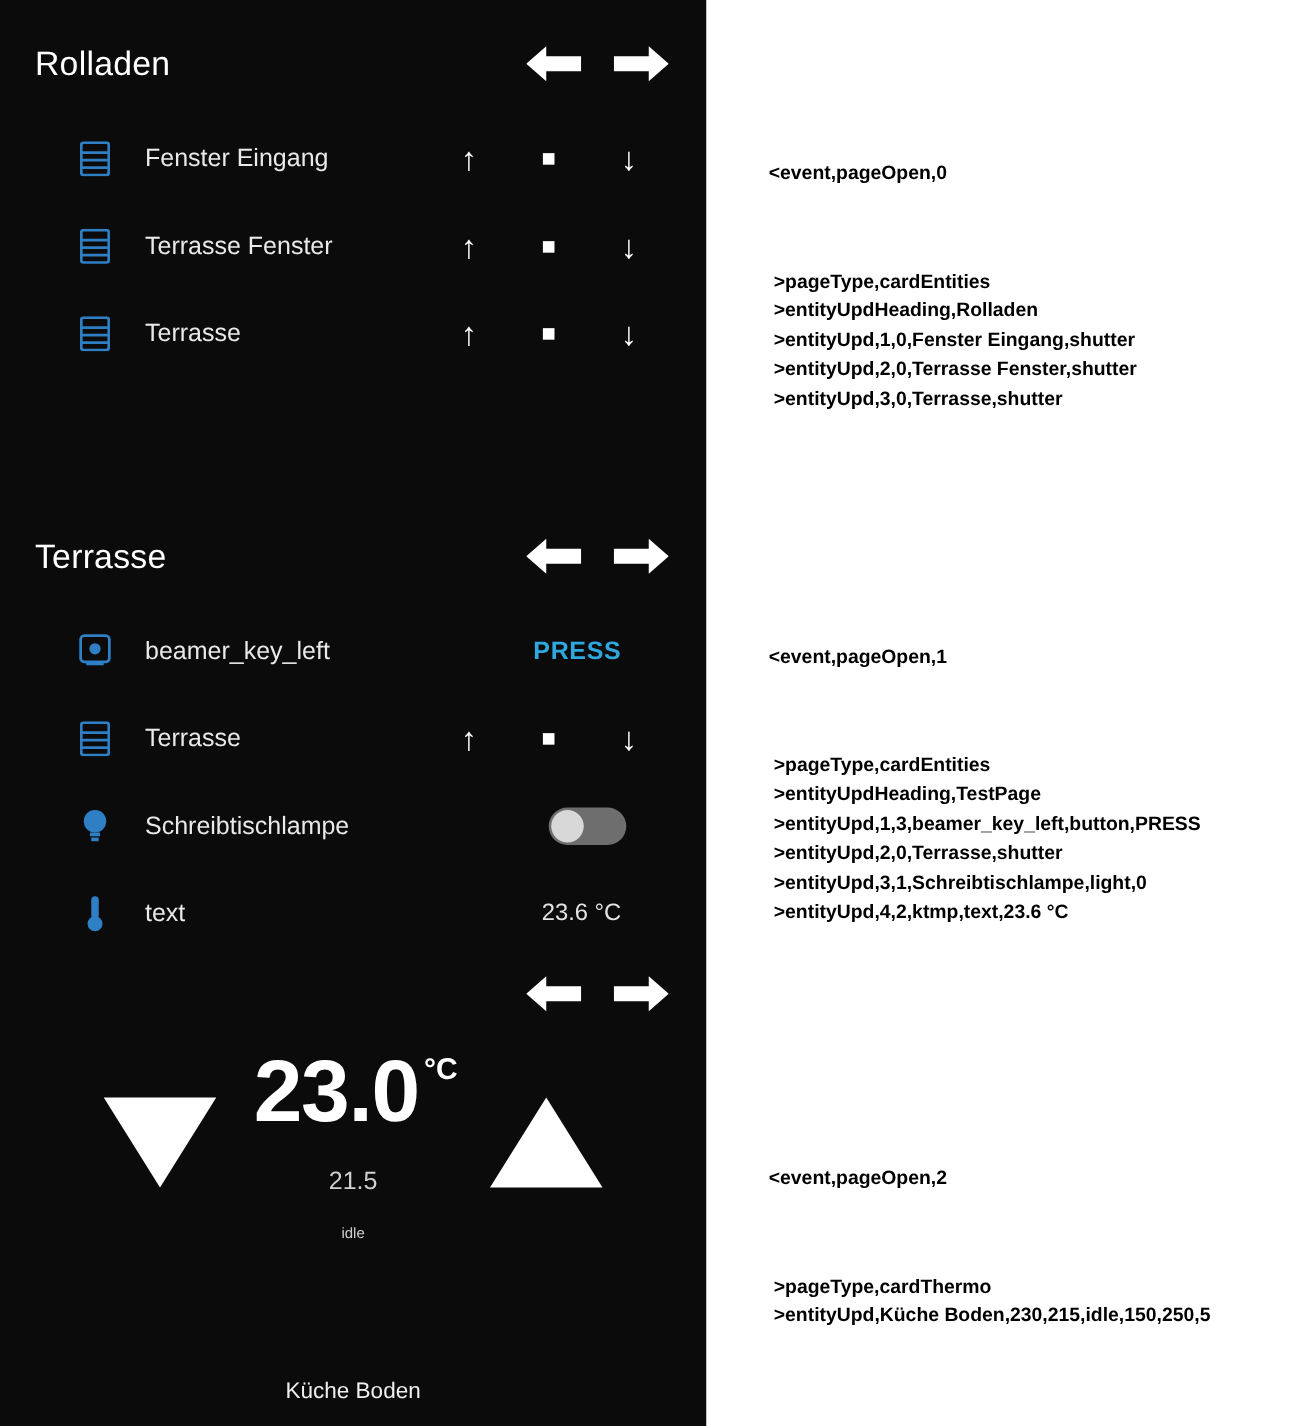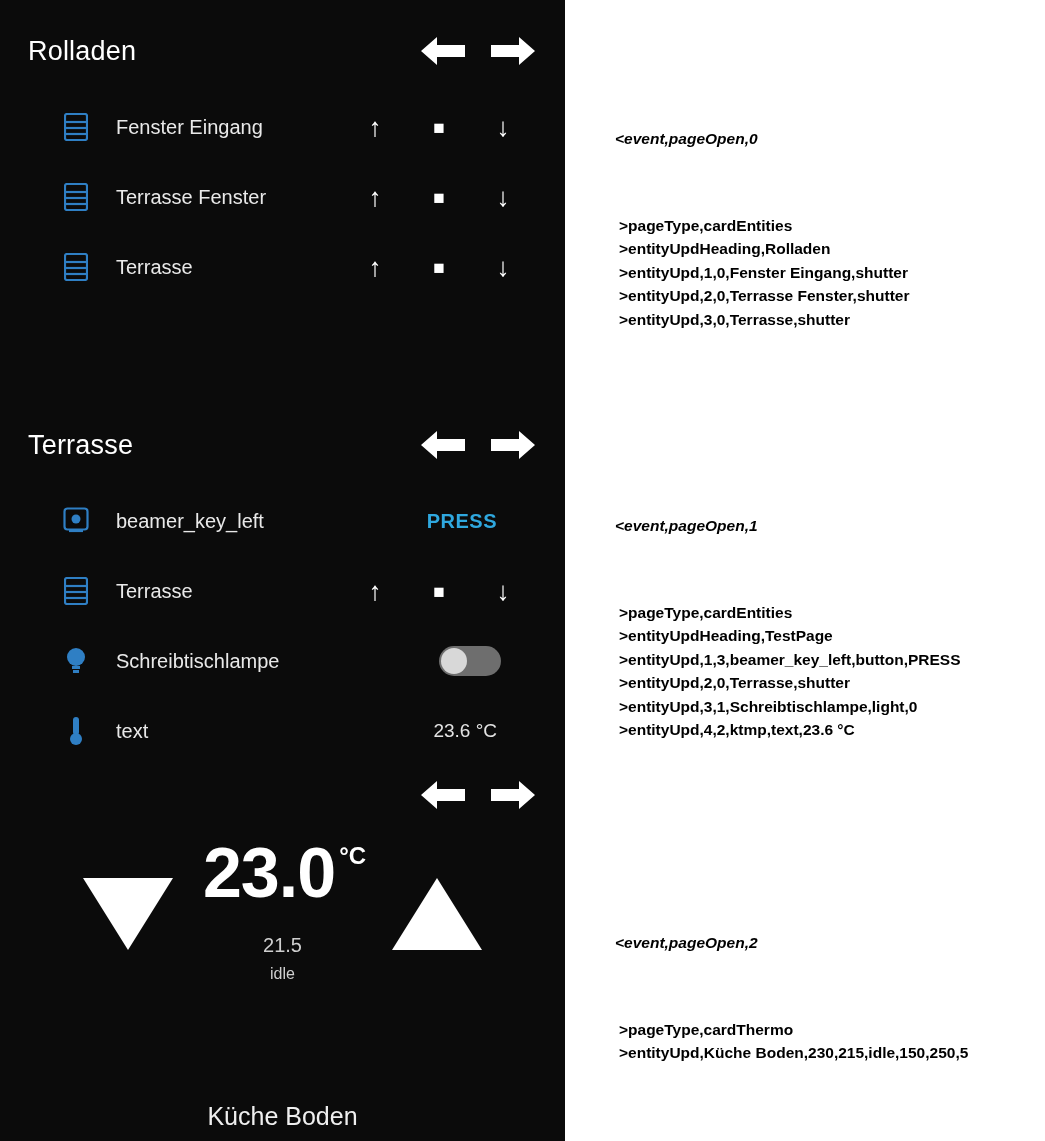--- a/index.html
+++ b/index.html
@@ -198,44 +198,43 @@
     top: 4px;
     left: 4px;
   }
   .sub-temp {
     color: #cfcfcf;
     font-size: 20px;
     margin-top: 26px;
   }
   .sub-state {
     color: #cfcfcf;
-    font-size: 16px;
-    margin-top: 8px;
+    font-size: 12px;
+    margin-top: 22px;
   }
   .thermo-name {
     text-align: center;
     color: #efefef;
-    font-size: 25px;
+    font-size: 18px;
     margin-top: 72px;
   }
 
   
   .annot-block {
     position: absolute;
     left: 50px;
     font-family: "Liberation Sans", sans-serif;
     color: #000000;
     font-size: 15.5px;
     font-weight: bold;
     line-height: 1.52;
     white-space: pre;
   }
   .annot-event {
     margin-bottom: 16px;
-    font-style: italic;
   }
   .annot-lines {
     margin-left: 4px;
   }
 </style>
 </head>
 <body>
 
 <div class="screen">
 

